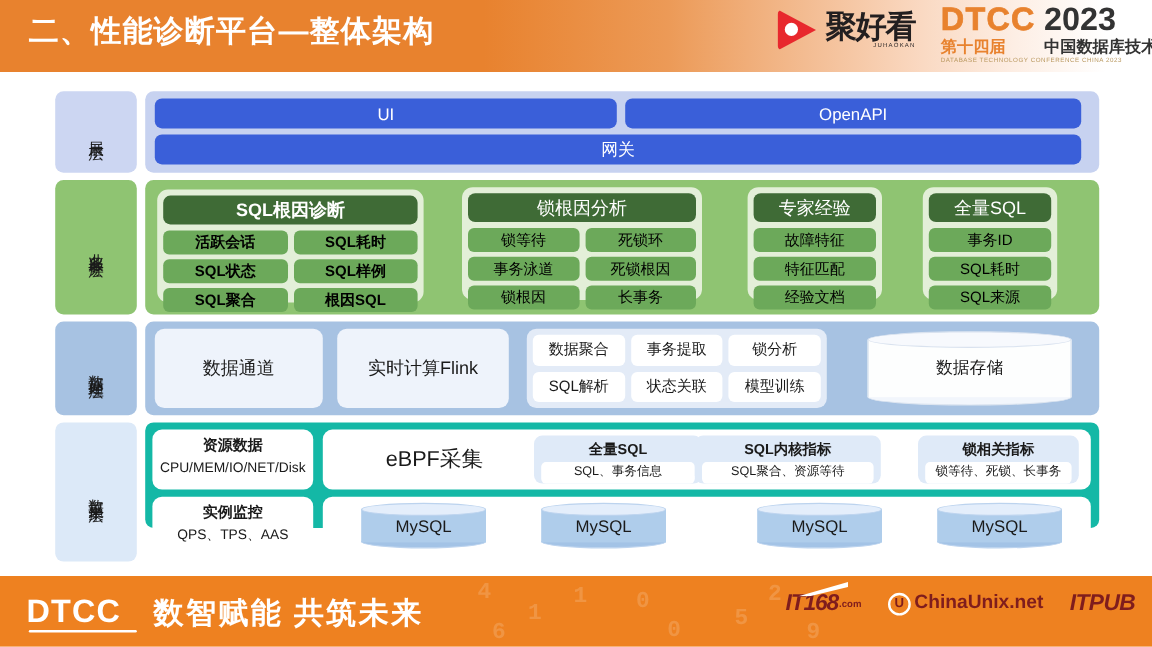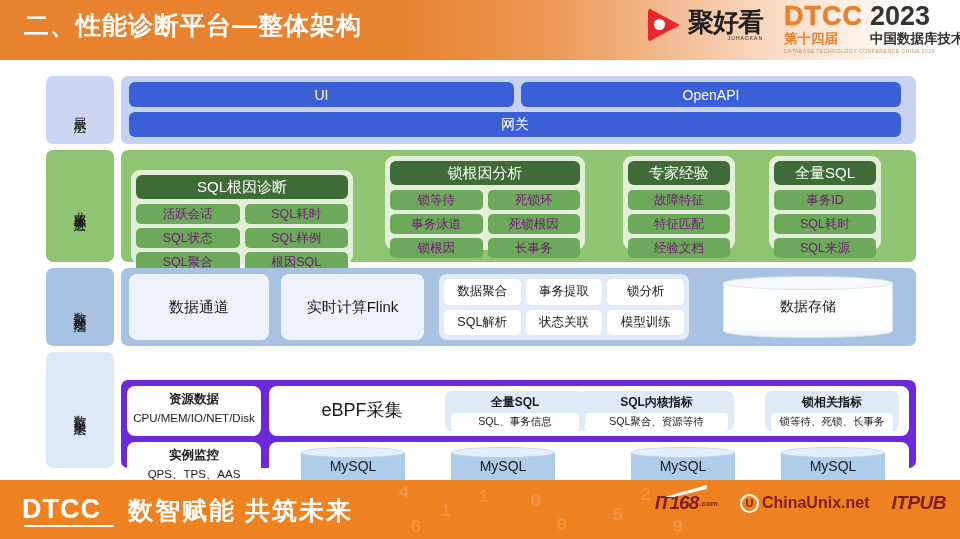--- a/index.html
+++ b/index.html
@@ -91,25 +91,25 @@
     position: absolute; background: #e3efd8; border-radius: 9px; padding: 5px;
   }
   .biz-head {
     background: #3f6b36; color: #fff; border-radius: 6px;
     display: flex; align-items: center; justify-content: center;
     font-size: 15px; height: 24px; margin-bottom: 5px;
   }
   .biz-cells { display: flex; gap: 5px; }
   .biz-col { display: flex; flex-direction: column; gap: 4px; flex: 1; }
   .biz-cell {
-    background: #6ca95a; color: #701a75; border-radius: 5px;
+    background: #6ca95a; color: #000000; border-radius: 5px;
     display: flex; align-items: center; justify-content: center;
     font-size: 12.5px; height: 20px;
   }
-  .g-sql { left: 10px; top: 20px; width: 222px; height: 94px; }
+  .g-sql { left: 10px; top: 8px; width: 222px; height: 94px; font-weight: bold; }
   .g-lock { left: 264px; top: 6px; width: 200px; height: 94px; }
   .g-expert { left: 502px; top: 6px; width: 112px; height: 94px; }
   .g-full { left: 648px; top: 6px; width: 112px; height: 94px; }
 
   
   .row-process { left: 46px; top: 208px; }
   .lbl-process { height: 78px; background: #a7c2e2; }
   .body-process { width: 795px; height: 78px; background: #a7c2e2; padding: 6px; }
   .proc-card {
     position: absolute; background: #eef3fb; border-radius: 8px;
@@ -144,21 +144,21 @@
     font-size: 14px; color: #1a1a1a; z-index: 3;
   }
   .c-store { left: 602px; top: 8px; width: 170px; height: 62px; }
   .c-store .cyl-top { background: #f7f9fd; border: 1px solid #d9e2ef; }
   .c-store .cyl-body { background: #fdfefe; border-left: 1px solid #dde5f0; border-right: 1px solid #dde5f0; }
   .c-store .cyl-bot { background: #f2f6fc; border: 1px solid #dde5f0; }
 
   
   .row-collect { left: 46px; top: 292px; }
   .lbl-collect { height: 116px; background: #dce9f8; }
-  .body-collect { width: 795px; height: 88px; background: #6d28d9; padding: 4px; margin-top: 28px; }
+  .body-collect { width: 795px; height: 88px; background: #14b8a6; padding: 4px; }
   .col-card {
     position: absolute; background: #ffffff; border-radius: 8px;
     padding: 4px 6px; text-align: center;
   }
   .col-title { font-size: 12.5px; color: #1a1a1a; font-weight: bold; line-height: 1.5; }
   .col-sub {
     font-size: 11.5px; color: #1a1a1a; background: #ffffff;
     border-radius: 4px; line-height: 1.6;
   }
   .cc-res { left: 6px; top: 6px; width: 134px; height: 50px; }

